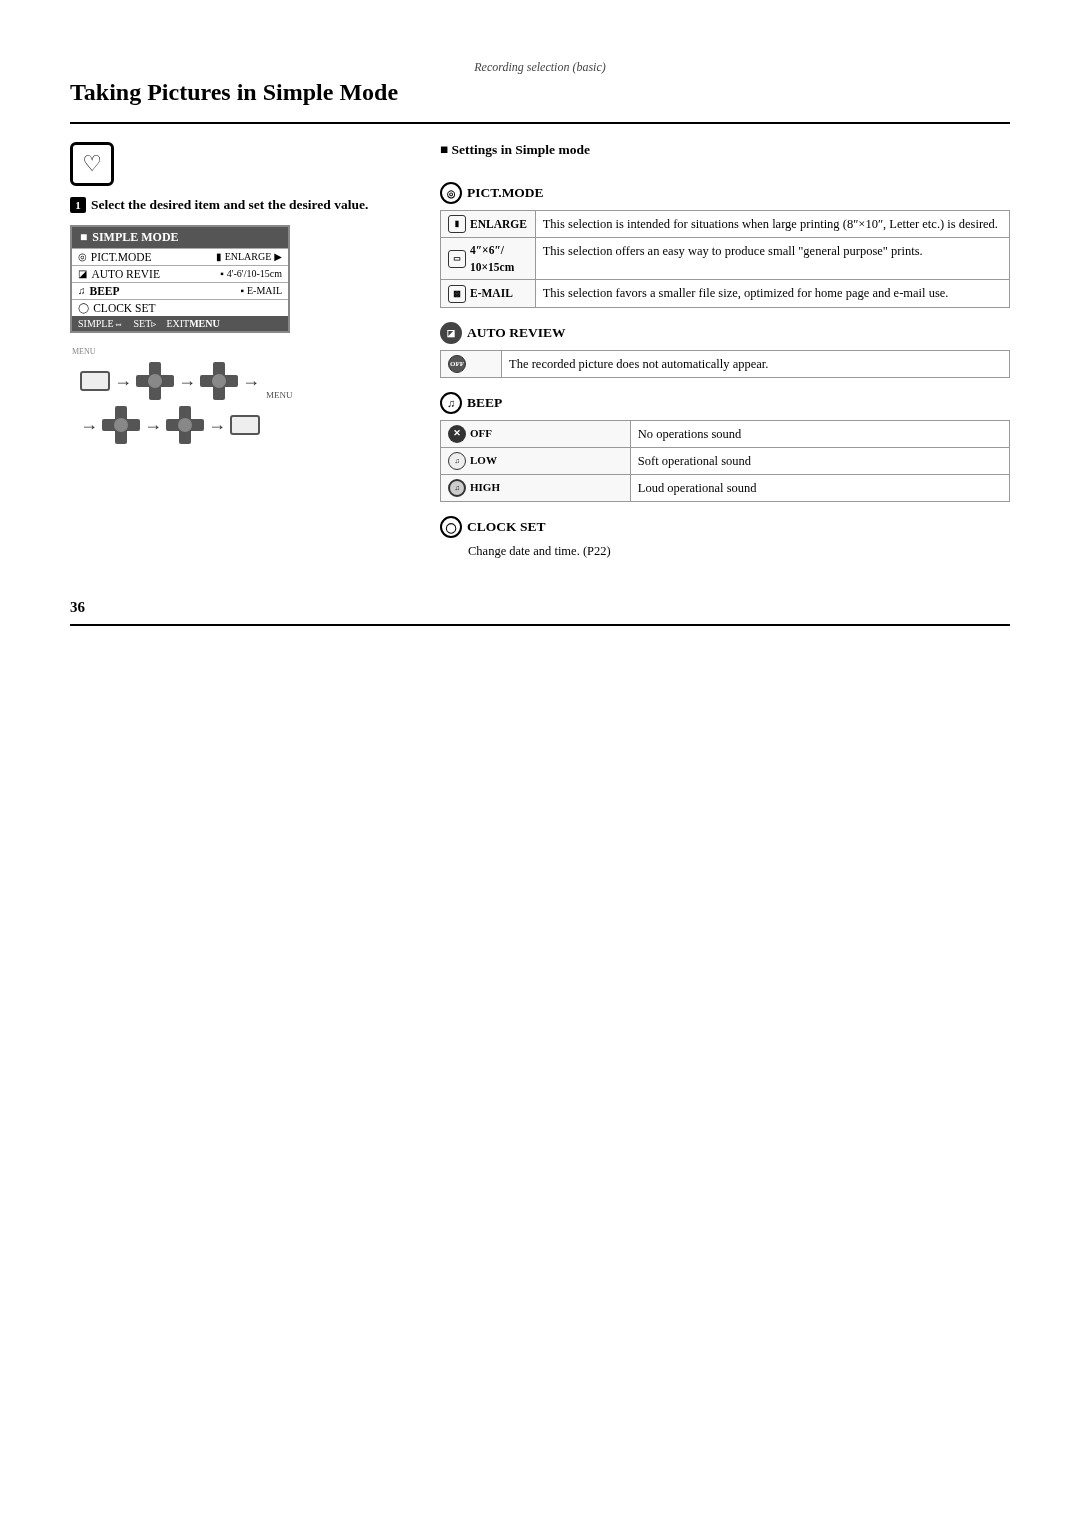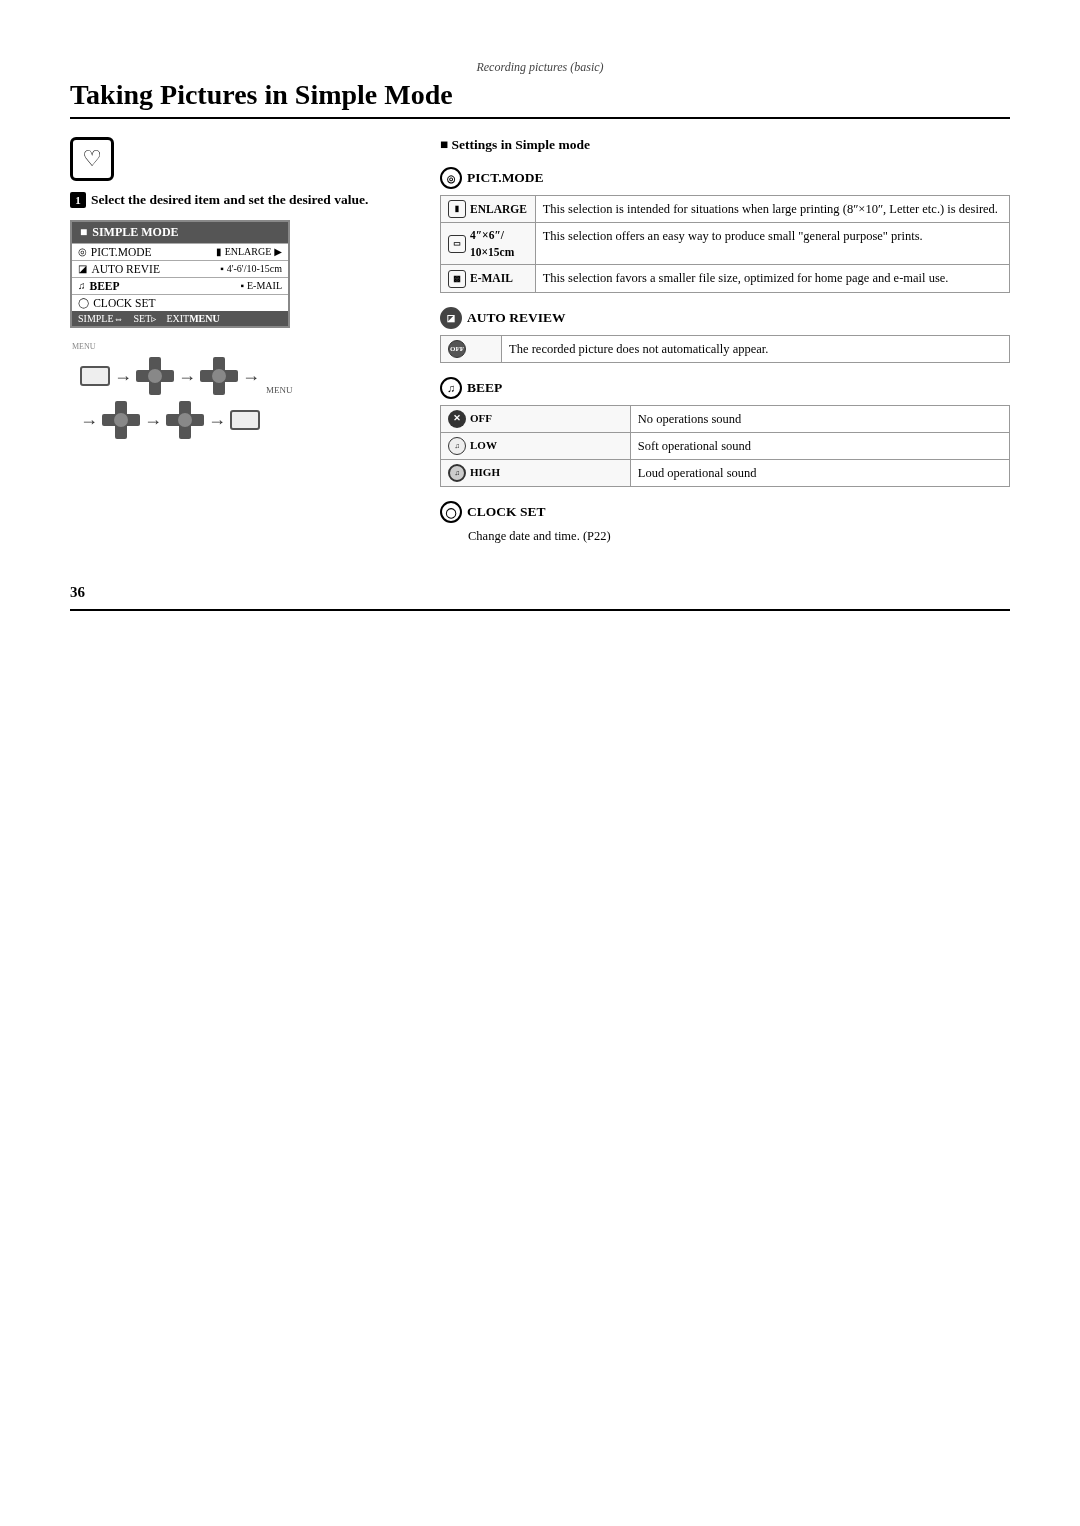--- a/index.html
+++ b/index.html
@@ -13,24 +13,24 @@
       padding: 60px 70px 60px 70px;
     }
     .page-subtitle {
       text-align: center;
       font-style: italic;
       font-size: 12px;
       color: #444;
       margin-bottom: 4px;
     }
     .page-title {
-      font-size: 28px;
+      font-size: 24px;
       font-weight: bold;
       border-bottom: 2px solid #000;
-      padding-bottom: 6px;
+      padding-bottom: 16px;
       margin-bottom: 18px;
     }
     .two-col {
       display: flex;
       gap: 30px;
     }
     .left-col {
       width: 340px;
       flex-shrink: 0;
     }
@@ -182,21 +182,21 @@
     .nav-menu-label {
       font-size: 9px;
       color: #555;
       margin-left: 2px;
       align-self: flex-end;
     }
     
     .settings-header {
       font-weight: bold;
       font-size: 13.5px;
-      margin-bottom: 14px;
+      margin-bottom: 24px;
     }
     .settings-header::before {
       content: '■ ';
     }
     .section-label {
       display: flex;
       align-items: center;
       font-weight: bold;
       font-size: 13.5px;
       margin-bottom: 6px;
@@ -310,21 +310,21 @@
       align-items: center;
       justify-content: center;
       font-size: 7px;
       flex-shrink: 0;
       background: #ccc;
     }
   </style>
 </head>
 <body>
 
-<div class="page-subtitle">Recording pictures (basic)</div>
+<div class="page-subtitle">Recording selection (basic)</div>
 
 <h1 class="page-title">Taking Pictures in Simple Mode</h1>
 
 <div class="two-col">
 
   <div class="left-col">
 
     <div class="simple-mode-icon">
       <span class="heart-icon">♡</span>
     </div>

